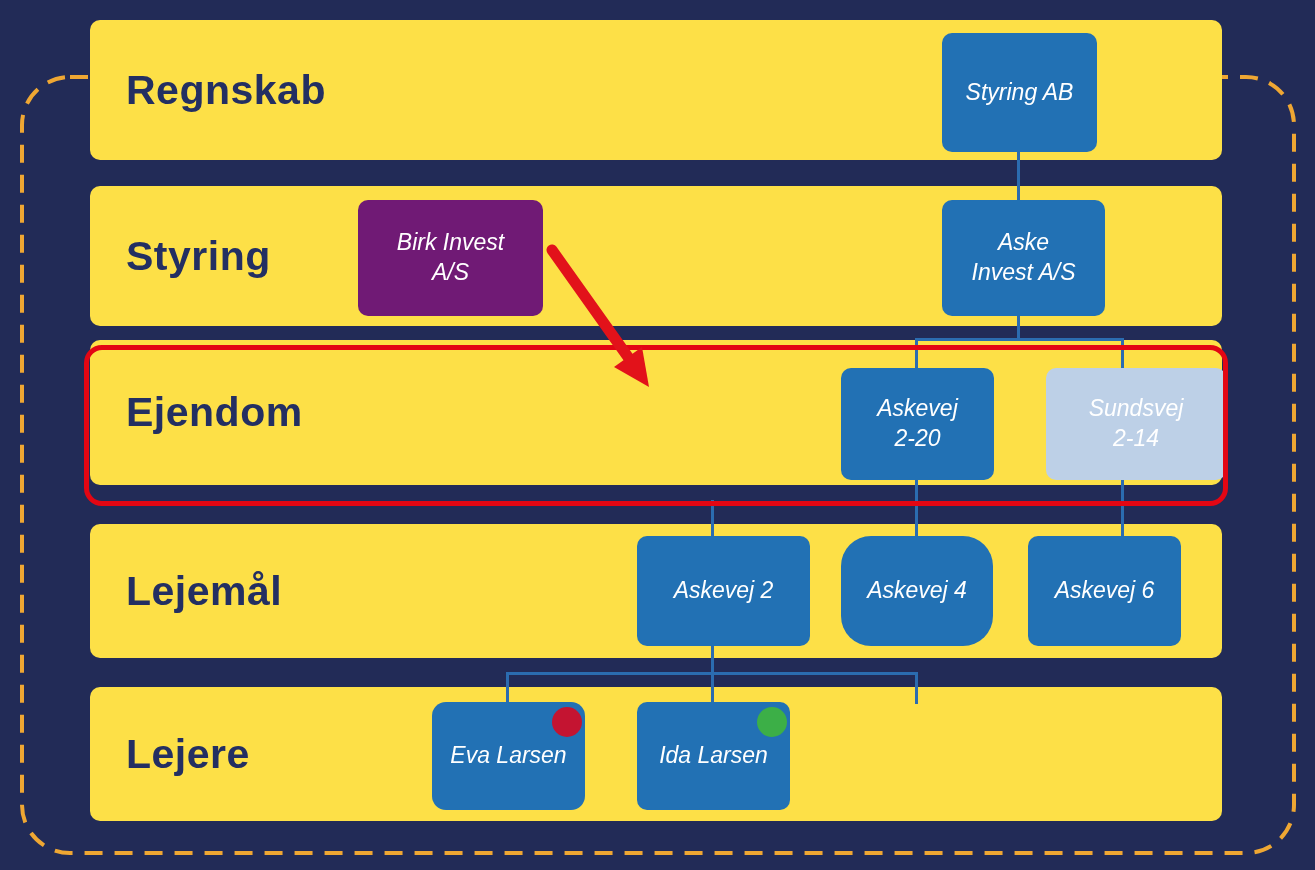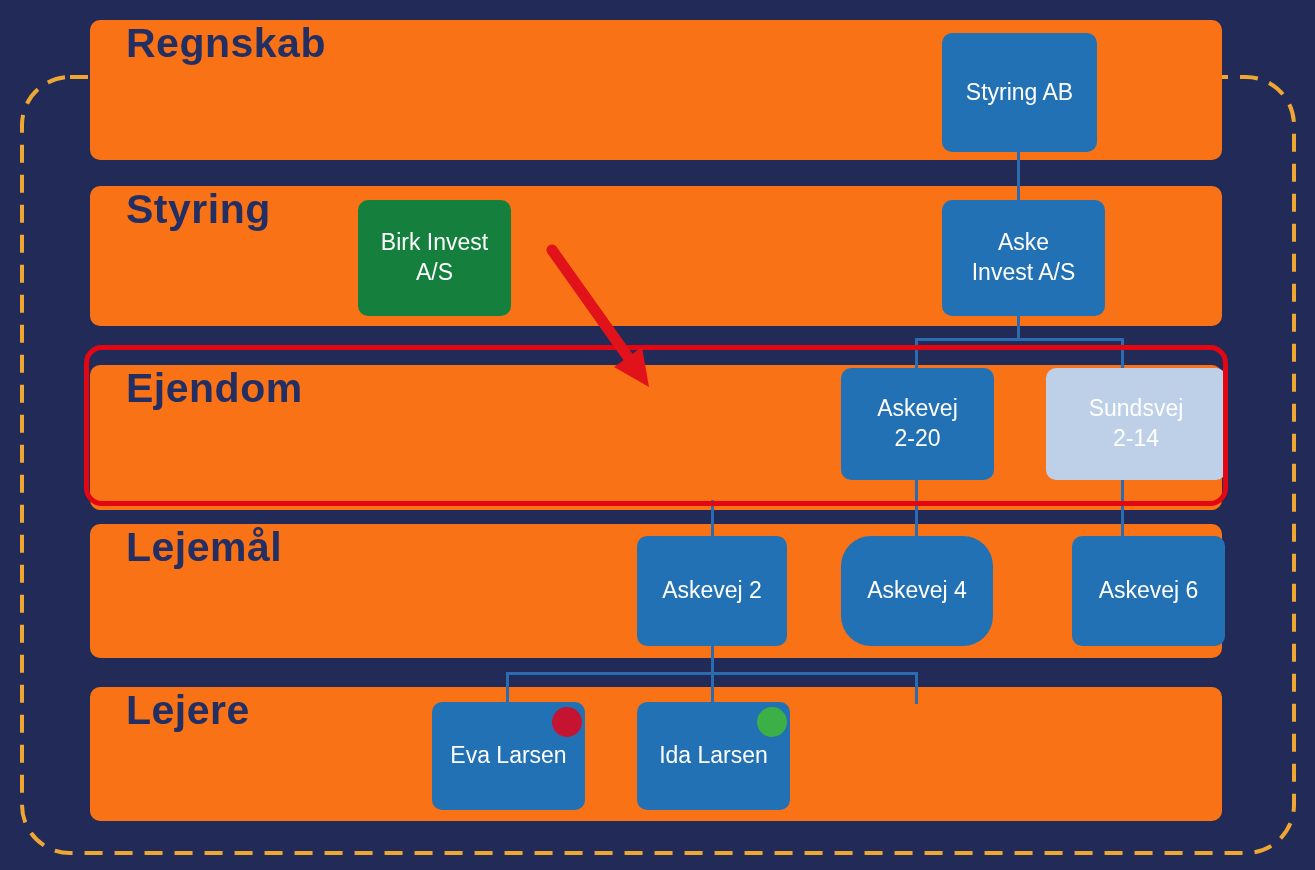--- a/index.html
+++ b/index.html
@@ -12,25 +12,25 @@
     font-family: "Liberation Sans", sans-serif;
   }
   .svg-layer { position: absolute; left: 0; top: 0; pointer-events: none; }
   .border-layer { z-index: 0; }
   .arrow-layer  { z-index: 6; }
 
   .row {
     position: absolute;
     left: 90px;
     width: 1132px;
-    background: #f97316;
+    background: #fde047;
     border-radius: 10px;
     z-index: 1;
     display: flex;
-    align-items: flex-start;
+    align-items: center;
   }
   .row-label {
     margin-left: 36px;
     font-size: 41px;
     font-weight: 600;
     color: #232f62;
     letter-spacing: 0.5px;
   }
 
   .connector {
@@ -46,20 +46,21 @@
     background: #2271b4;
     color: #ffffff;
     display: flex;
     align-items: center;
     justify-content: center;
     text-align: center;
     font-size: 23px;
     line-height: 1.3;
     padding: 16px;
     box-sizing: border-box;
+    font-style: italic;
   }
   .node-label { white-space: pre-line; }
   .node--inactive { background: #bdd0e7; }
 
   .dot {
     position: absolute;
     top: 5px;
     right: 3px;
     width: 30px;
     height: 30px;
@@ -88,21 +89,21 @@
   <svg class="svg-layer border-layer" width="1315" height="870">
     <rect x="22" y="77" width="1272" height="776" rx="48" fill="none" stroke="#efa733" stroke-width="4" stroke-dasharray="18 12"></rect>
   </svg>
 
   <div class="row" style="top:20px;height:140px">
     <div class="row-label">Regnskab</div>
   </div>
   <div class="row" style="top:186px;height:140px">
     <div class="row-label">Styring</div>
   </div>
-  <div class="row" style="top:365px;height:145px">
+  <div class="row" style="top:340px;height:145px">
     <div class="row-label">Ejendom</div>
   </div>
   <div class="row" style="top:524px;height:134px">
     <div class="row-label">Lejemål</div>
   </div>
   <div class="row" style="top:687px;height:134px">
     <div class="row-label">Lejere</div>
   </div>
 
   <div class="connector" style="left: 1017px; top: 150px; width: 3px; height: 53px; background-color: rgb(43, 108, 176);"></div>
@@ -116,53 +117,53 @@
   <div class="connector" style="left: 711px; top: 643px; width: 3px; height: 32px; background-color: rgb(43, 108, 176);"></div>
   <div class="connector" style="left: 506px; top: 672px; width: 412px; height: 3px; background-color: rgb(43, 108, 176);"></div>
   <div class="connector" style="left: 506px; top: 672px; width: 3px; height: 32px; background-color: rgb(43, 108, 176);"></div>
   <div class="connector" style="left: 711px; top: 672px; width: 3px; height: 32px; background-color: rgb(43, 108, 176);"></div>
   <div class="connector" style="left: 915px; top: 672px; width: 3px; height: 32px; background-color: rgb(43, 108, 176);"></div>
 
   <div class="node" style="left: 942px; top: 33px; width: 155px; height: 119px; background-color: rgb(34, 113, 180);">
     <span class="node-label">Styring AB</span>
   </div>
 
-  <div class="node node--inactive" style="left: 358px; top: 200px; width: 153px; height: 116px; background-color: #15803d;">
+  <div class="node node--inactive" style="left: 358px; top: 200px; width: 185px; height: 116px; background-color: #701a75;">
     <span class="node-label">Birk Invest
 A/S</span>
   </div>
 
   <div class="node" style="left: 942px; top: 200px; width: 163px; height: 116px; background-color: rgb(34, 113, 180);">
     <span class="node-label">Aske
 Invest A/S</span>
   </div>
 
   <div class="node" style="left: 841px; top: 368px; width: 153px; height: 112px; background-color: rgb(34, 113, 180);">
     <span class="node-label">Askevej
 2-20</span>
   </div>
 
   <div class="node node--inactive" style="left: 1046px; top: 368px; width: 180px; height: 112px; background-color: rgb(189, 208, 231);">
     <span class="node-label">Sundsvej
 2-14</span>
   </div>
 
-  <div class="node" style="left: 637px; top: 536px; width: 150px; height: 110px; background-color: rgb(34, 113, 180);">
+  <div class="node" style="left: 637px; top: 536px; width: 173px; height: 110px; background-color: rgb(34, 113, 180);">
     <span class="node-label">Askevej 2</span>
   </div>
 
   <div class="node" style="left: 841px; top: 536px; width: 152px; height: 110px; background-color: rgb(34, 113, 180); border-radius: 30px;">
     <span class="node-label">Askevej 4</span>
   </div>
 
-  <div class="node" style="left: 1072px; top: 536px; width: 153px; height: 110px; background-color: rgb(34, 113, 180);">
+  <div class="node" style="left: 1028px; top: 536px; width: 153px; height: 110px; background-color: rgb(34, 113, 180);">
     <span class="node-label">Askevej 6</span>
   </div>
 
-  <div class="node" style="left: 432px; top: 702px; width: 153px; height: 108px; background-color: rgb(34, 113, 180);">
+  <div class="node" style="left: 432px; top: 702px; width: 153px; height: 108px; background-color: rgb(34, 113, 180); border-radius: 14px;">
     <span class="node-label">Eva Larsen</span>
     <span class="dot" style="background-color: rgb(196, 20, 49);"></span>
   </div>
 
   <div class="node" style="left: 637px; top: 702px; width: 153px; height: 108px; background-color: rgb(34, 113, 180);">
     <span class="node-label">Ida Larsen</span>
     <span class="dot" style="background-color: rgb(60, 175, 71);"></span>
   </div>
 
 

